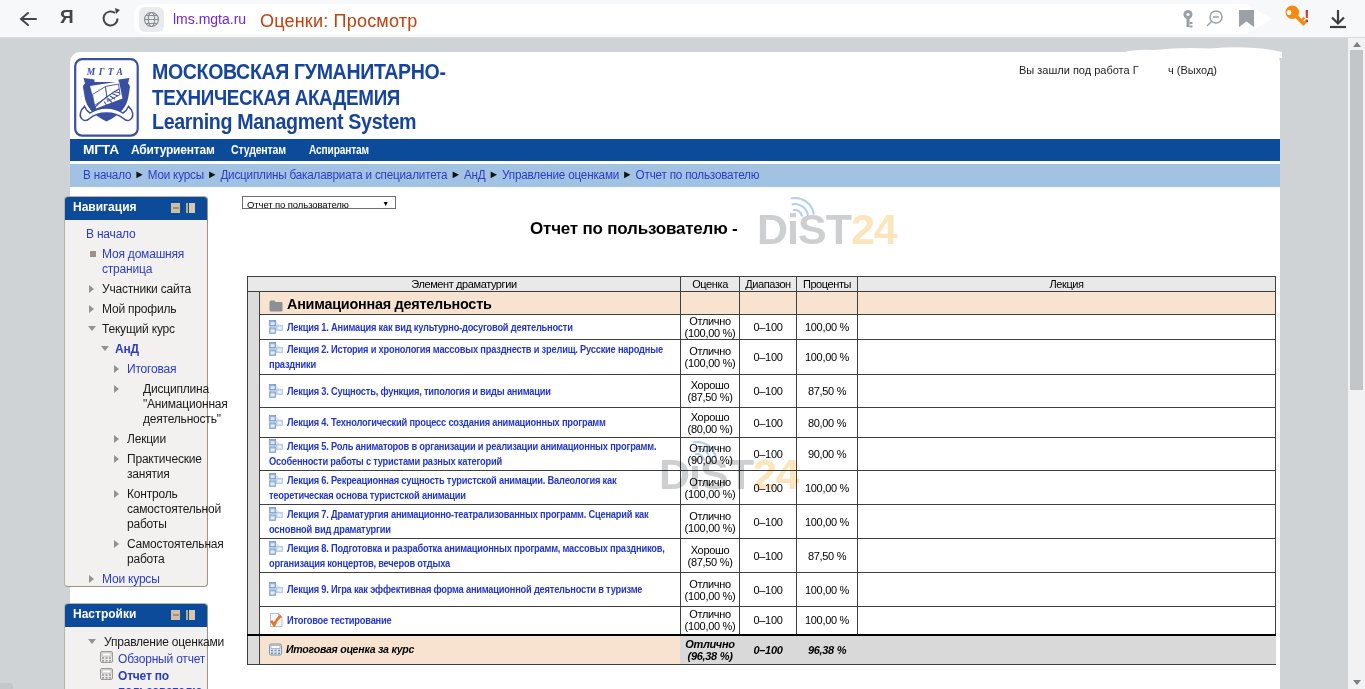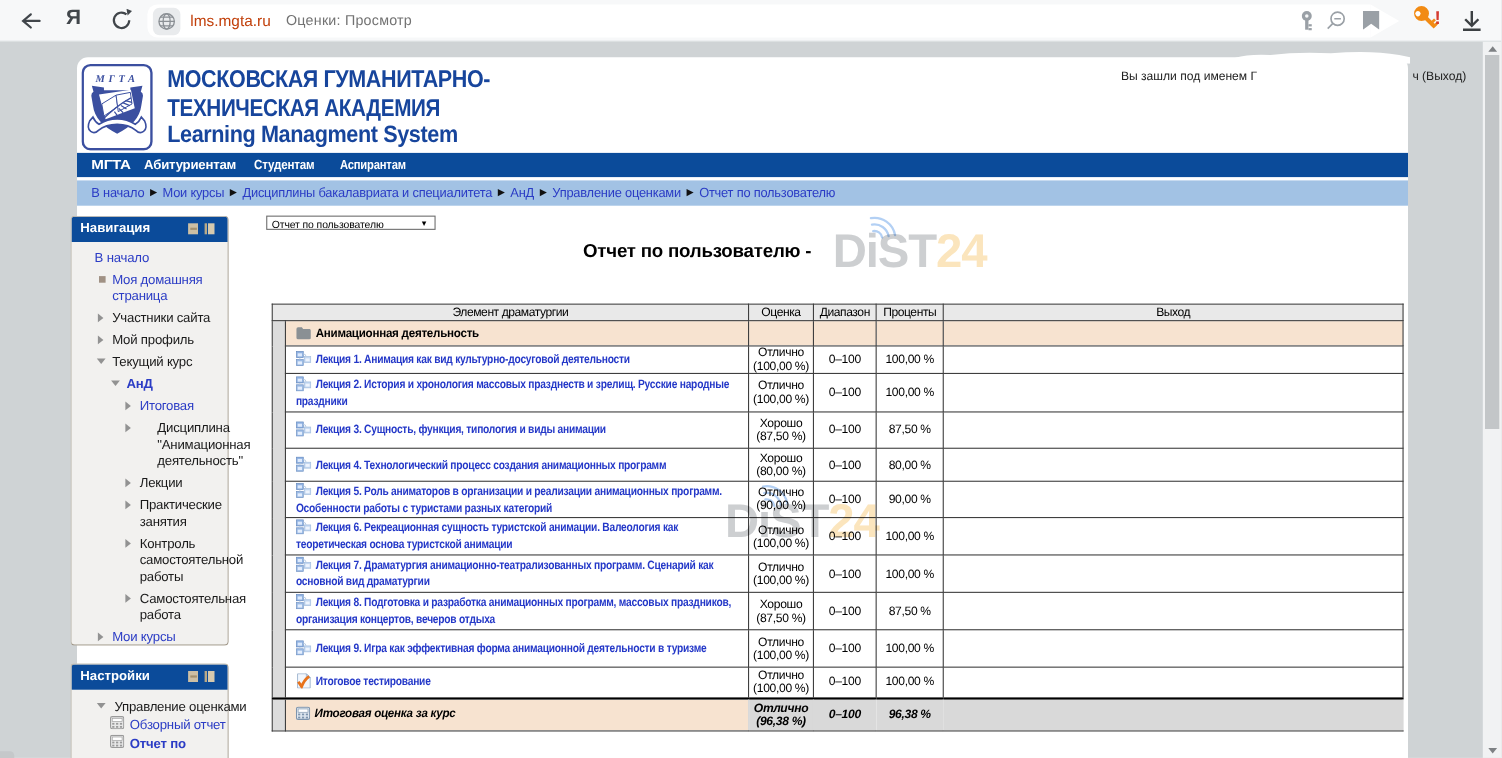--- a/index.html
+++ b/index.html
@@ -79,22 +79,22 @@
   <g stroke="#3b4fa0" stroke-width="1.1" fill="none">
    <path d="M45 31 q-13 7 -26 20"></path>
    <path d="M36 38 l5 3 M38 35.5 l6 2.5 M40 33.5 l6 1.5 M34 40.5 l4 4 M30 43.5 l3 4"></path>
   </g>
   <path d="M7.5 52 q-3 6.5 1 9.5 q3.5 2.5 7 -1 q6.5 -5.5 17 -5.5 q10.5 0 17 5.5 q3.5 3.5 7 1 q4 -3 1 -9.5 l-3 -3.5 q-2 4.5 -5.5 6.5 q-7.5 -5 -16.5 -5 q-9 0 -16.5 5 q-3.5 -2 -5.5 -6.5 z" fill="#fff" stroke="#3b4fa0" stroke-width="1.5"></path>
 </svg>
 <div class="htitle" style="top:59px; font-size:22px; transform:scaleX(0.89); transform-origin:0 0;">МОСКОВСКАЯ ГУМАНИТАРНО-</div>
 <div class="htitle" style="top:85px; font-size:22px; transform:scaleX(0.855); transform-origin:0 0;">ТЕХНИЧЕСКАЯ АКАДЕМИЯ</div>
 <div class="htitle" style="top:110px; font-size:21.5px; transform:scaleX(0.915); transform-origin:0 0;">Learning Managment System</div>
 <div id="logintext">
-    <span style="position:absolute; left:1019px; white-space:nowrap;">Вы зашли под именем Г</span>
-    <span style="position:absolute; left:1284px; white-space:nowrap;">ч (Выход)</span>
+    <span style="position:absolute; left:1019px; white-space:nowrap;">Вы зашли под работа Г</span>
+    <span style="position:absolute; left:1168px; white-space:nowrap;">ч (Выход)</span>
   </div>
 
 <div id="navbar">
  <span class="navitem" style="left:13px; transform:scaleX(1.15); transform-origin:0 0;">МГТА</span>
  <span class="navitem" style="left:61px;">Абитуриентам</span>
  <span class="navitem" style="left:161px; transform:scaleX(0.88); transform-origin:0 0;">Студентам</span>
  <span class="navitem" style="left:239px; transform:scaleX(0.85); transform-origin:0 0;">Аспирантам</span>
 </div>
 <div id="crumbbar">
     <div class="in"><a class="crumb" href="#">В начало</a> <span class="sep">►</span> <a class="crumb" href="#">Мои курсы</a> <span class="sep">►</span> <a class="crumb" href="#">Дисциплины бакалавриата и специалитета</a> <span class="sep">►</span> <a class="crumb" href="#">АнД</a> <span class="sep">►</span> <a class="crumb" href="#">Управление оценками</a> <span class="sep">►</span> <a class="crumb" href="#">Отчет по пользователю</a></div>
@@ -198,25 +198,25 @@
         <col style="width:57px">
         <col style="width:61px">
         <col style="width:418px">
       </colgroup>
       <tbody>
         <tr style="height:15px;">
           <th colspan="2">Элемент драматургии</th>
           <th>Оценка</th>
           <th>Диапазон</th>
           <th>Проценты</th>
-          <th>Выход</th>
+          <th>Лекция</th>
         </tr>
         <tr class="catrow" style="height:23px;">
           <td class="stripcell" rowspan="11" style="background:#dcdcdc;"></td>
-          <td style="padding-left:9px; font-size:11px; font-weight:bold; letter-spacing:-0.25px;"><svg class="icn" width="14" height="12" viewBox="0 0 14 12">
+          <td style="padding-left:9px; font-size:15px; font-weight:bold; letter-spacing:-0.25px;"><svg class="icn" width="14" height="12" viewBox="0 0 14 12">
               <path d="M0.5 2 q0 -1.5 1.5 -1.5 h3.5 l1 1.5 h6 q1 0 1 1.5 v7 q0 1 -1.5 1 h-10 q-1.5 0 -1.5 -1.5 z" fill="#8a9094"></path>
             </svg><span class="sx" style="transform:scaleX(0.96);">Анимационная деятельность</span></td>
           <td></td>
           <td></td>
           <td></td>
           <td></td>
         </tr>
         <tr style="height:24px;">
           <td class="itemcell"><svg class="icn" width="14" height="14" viewBox="0 0 14 14">
               <g stroke-width="0.6">
@@ -421,22 +421,22 @@
  <div id="omnibox"></div>
     <div id="omniarrow"></div>
  <div id="globechip"></div>
  <svg class="abs" style="left:143px; top:11px;" width="17" height="17" viewBox="0 0 17 17">
       <g stroke="#8b9095" stroke-width="1.2" fill="none">
         <circle cx="8.5" cy="8.5" r="7"></circle>
         <ellipse cx="8.5" cy="8.5" rx="3.2" ry="7"></ellipse>
         <path d="M1.5 8.5 h14 M2.6 4.5 h11.8 M2.6 12.5 h11.8"></path>
       </g>
     </svg>
- <div class="urltext" style="left:173px; color:#c2410c;">lms.mgta.ru</div>
- <div class="urltext" style="left:260px; color:#737373; font-size:13px; letter-spacing:0.2px;">Оценки: Просмотр</div>
+ <div class="urltext" style="left:173px; color:#6d28d9;">lms.mgta.ru</div>
+ <div class="urltext" style="left:260px; color:#c2410c; font-size:18px; letter-spacing:0.2px;">Оценки: Просмотр</div>
  <svg class="abs" style="left:1181px; top:10px;" width="14" height="19" viewBox="0 0 14 19">
       <g fill="#9aa0a6">
         <circle cx="7" cy="4.5" r="4.5"></circle>
         <circle cx="7" cy="4.5" r="1.6" fill="#f7f8f9"></circle>
         <rect x="5.5" y="8" width="3" height="9"></rect>
         <rect x="8.5" y="12" width="3" height="2"></rect>
         <rect x="8.5" y="15.5" width="3" height="2"></rect>
       </g>
     </svg>
  <svg class="abs" style="left:1205px; top:9px;" width="20" height="20" viewBox="0 0 20 20">

